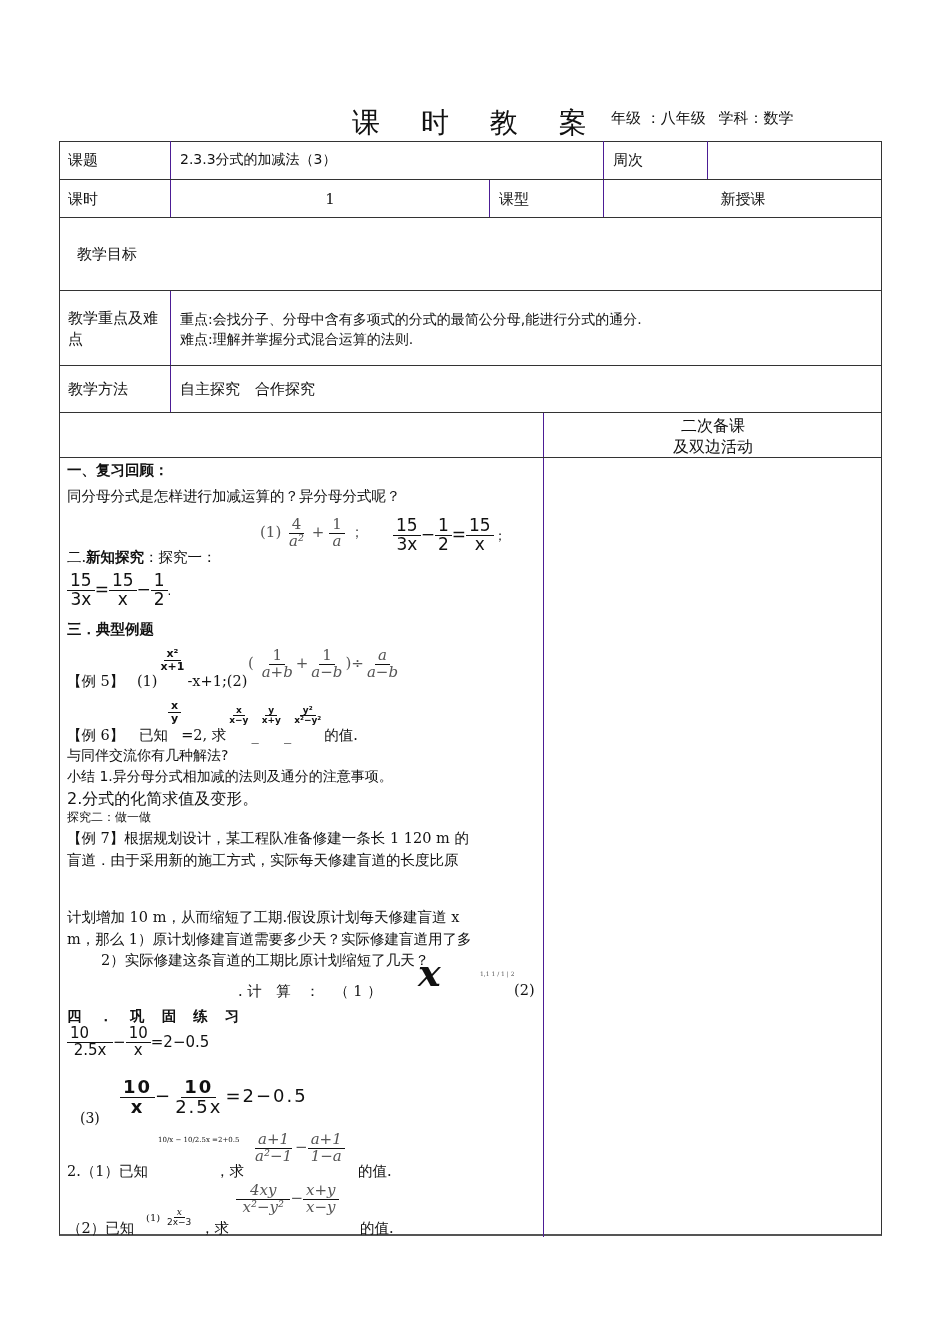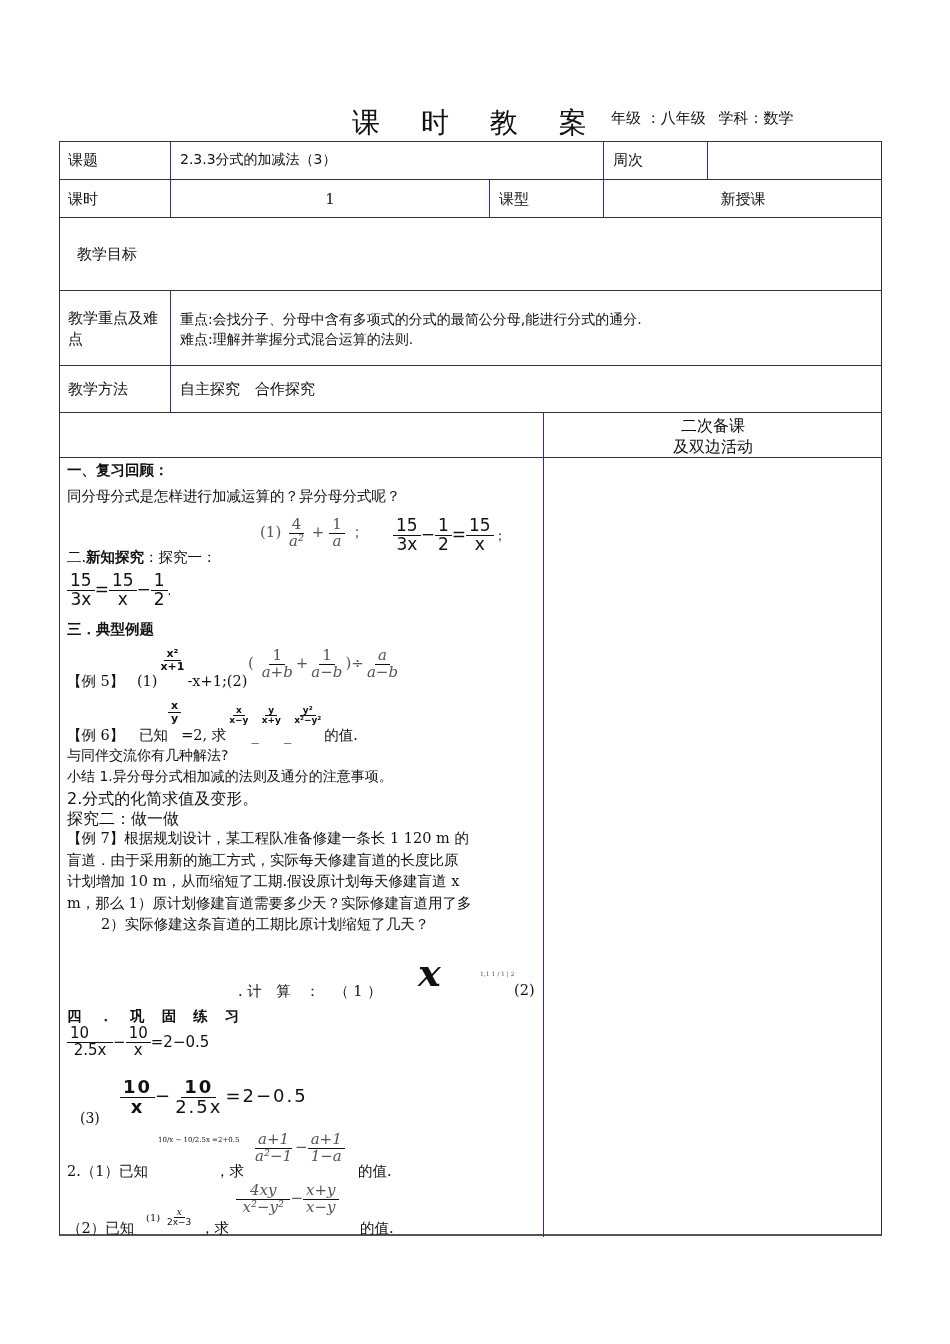--- a/index.html
+++ b/index.html
@@ -169,26 +169,26 @@
       <span class="den">x+y</span>
     </span><span style="display:inline-block;margin-top:26px;">_</span><span class="frac mathsans tiny b" style="vertical-align:top;margin-top:6px;">
       <span class="num">y²</span>
       <span class="den">x²−y²</span>
     </span><span style="display:inline-block;margin-top:26px;">的值.</span>
 </div>
 
 <div class="body-text sans" style="left:67px;top:747px;font-size:14px;">与同伴交流你有几种解法?</div>
 <div class="body-text sans" style="left:67px;top:768px;font-size:14px;">小结 1.异分母分式相加减的法则及通分的注意事项。</div>
 <div class="body-text sans" style="left:67px;top:789px;font-size:16px;">2.分式的化简求值及变形。</div>
-<div class="body-text sans" style="left:67px;top:809px;font-size:16px;">探究二：做一做</div>
+<div class="body-text sans" style="left:67px;top:809px;font-size:12px;">探究二：做一做</div>
 
 <div style="position:absolute;left:67px;top:828px;width:470px;font-size:14.5px;line-height:21.5px;">
   <div style="white-space:nowrap;">【例 7】根据规划设计，某工程队准备修建一条长  1 120 m  的</div>
   <div style="white-space:nowrap;">盲道．由于采用新的施工方式，实际每天修建盲道的长度比原</div>
-  <div style="white-space:nowrap;">计划增加  10 m，从而缩短了工期.假设原计划每天修建盲道  x</div>
+  <div style="white-space:nowrap;margin-top:36px;">计划增加  10 m，从而缩短了工期.假设原计划每天修建盲道  x</div>
   <div style="white-space:nowrap;">m，那么 1）原计划修建盲道需要多少天？实际修建盲道用了多</div>
   <div style="white-space:nowrap;padding-left:34px;">2）实际修建这条盲道的工期比原计划缩短了几天？</div>
 </div>
 
 <div class="body-text" style="left:238px;top:982px;">. 计　算　：　（ 1 ）</div>
 <div class="body-text b" style="left:418px;top:950px;font-size:38px;font-family:'DejaVu Serif',serif;font-style:italic;">x</div>
 <div class="body-text grey" style="left:480px;top:970px;font-size:6px;">1,1 1 / 1 | 2</div>
 <div class="body-text" style="left:514px;top:982px;">(2)</div>
 
 <div class="body-text b sans" style="left:67px;top:1007px;letter-spacing:6px;">四 ．  巩 固 练 习</div>

